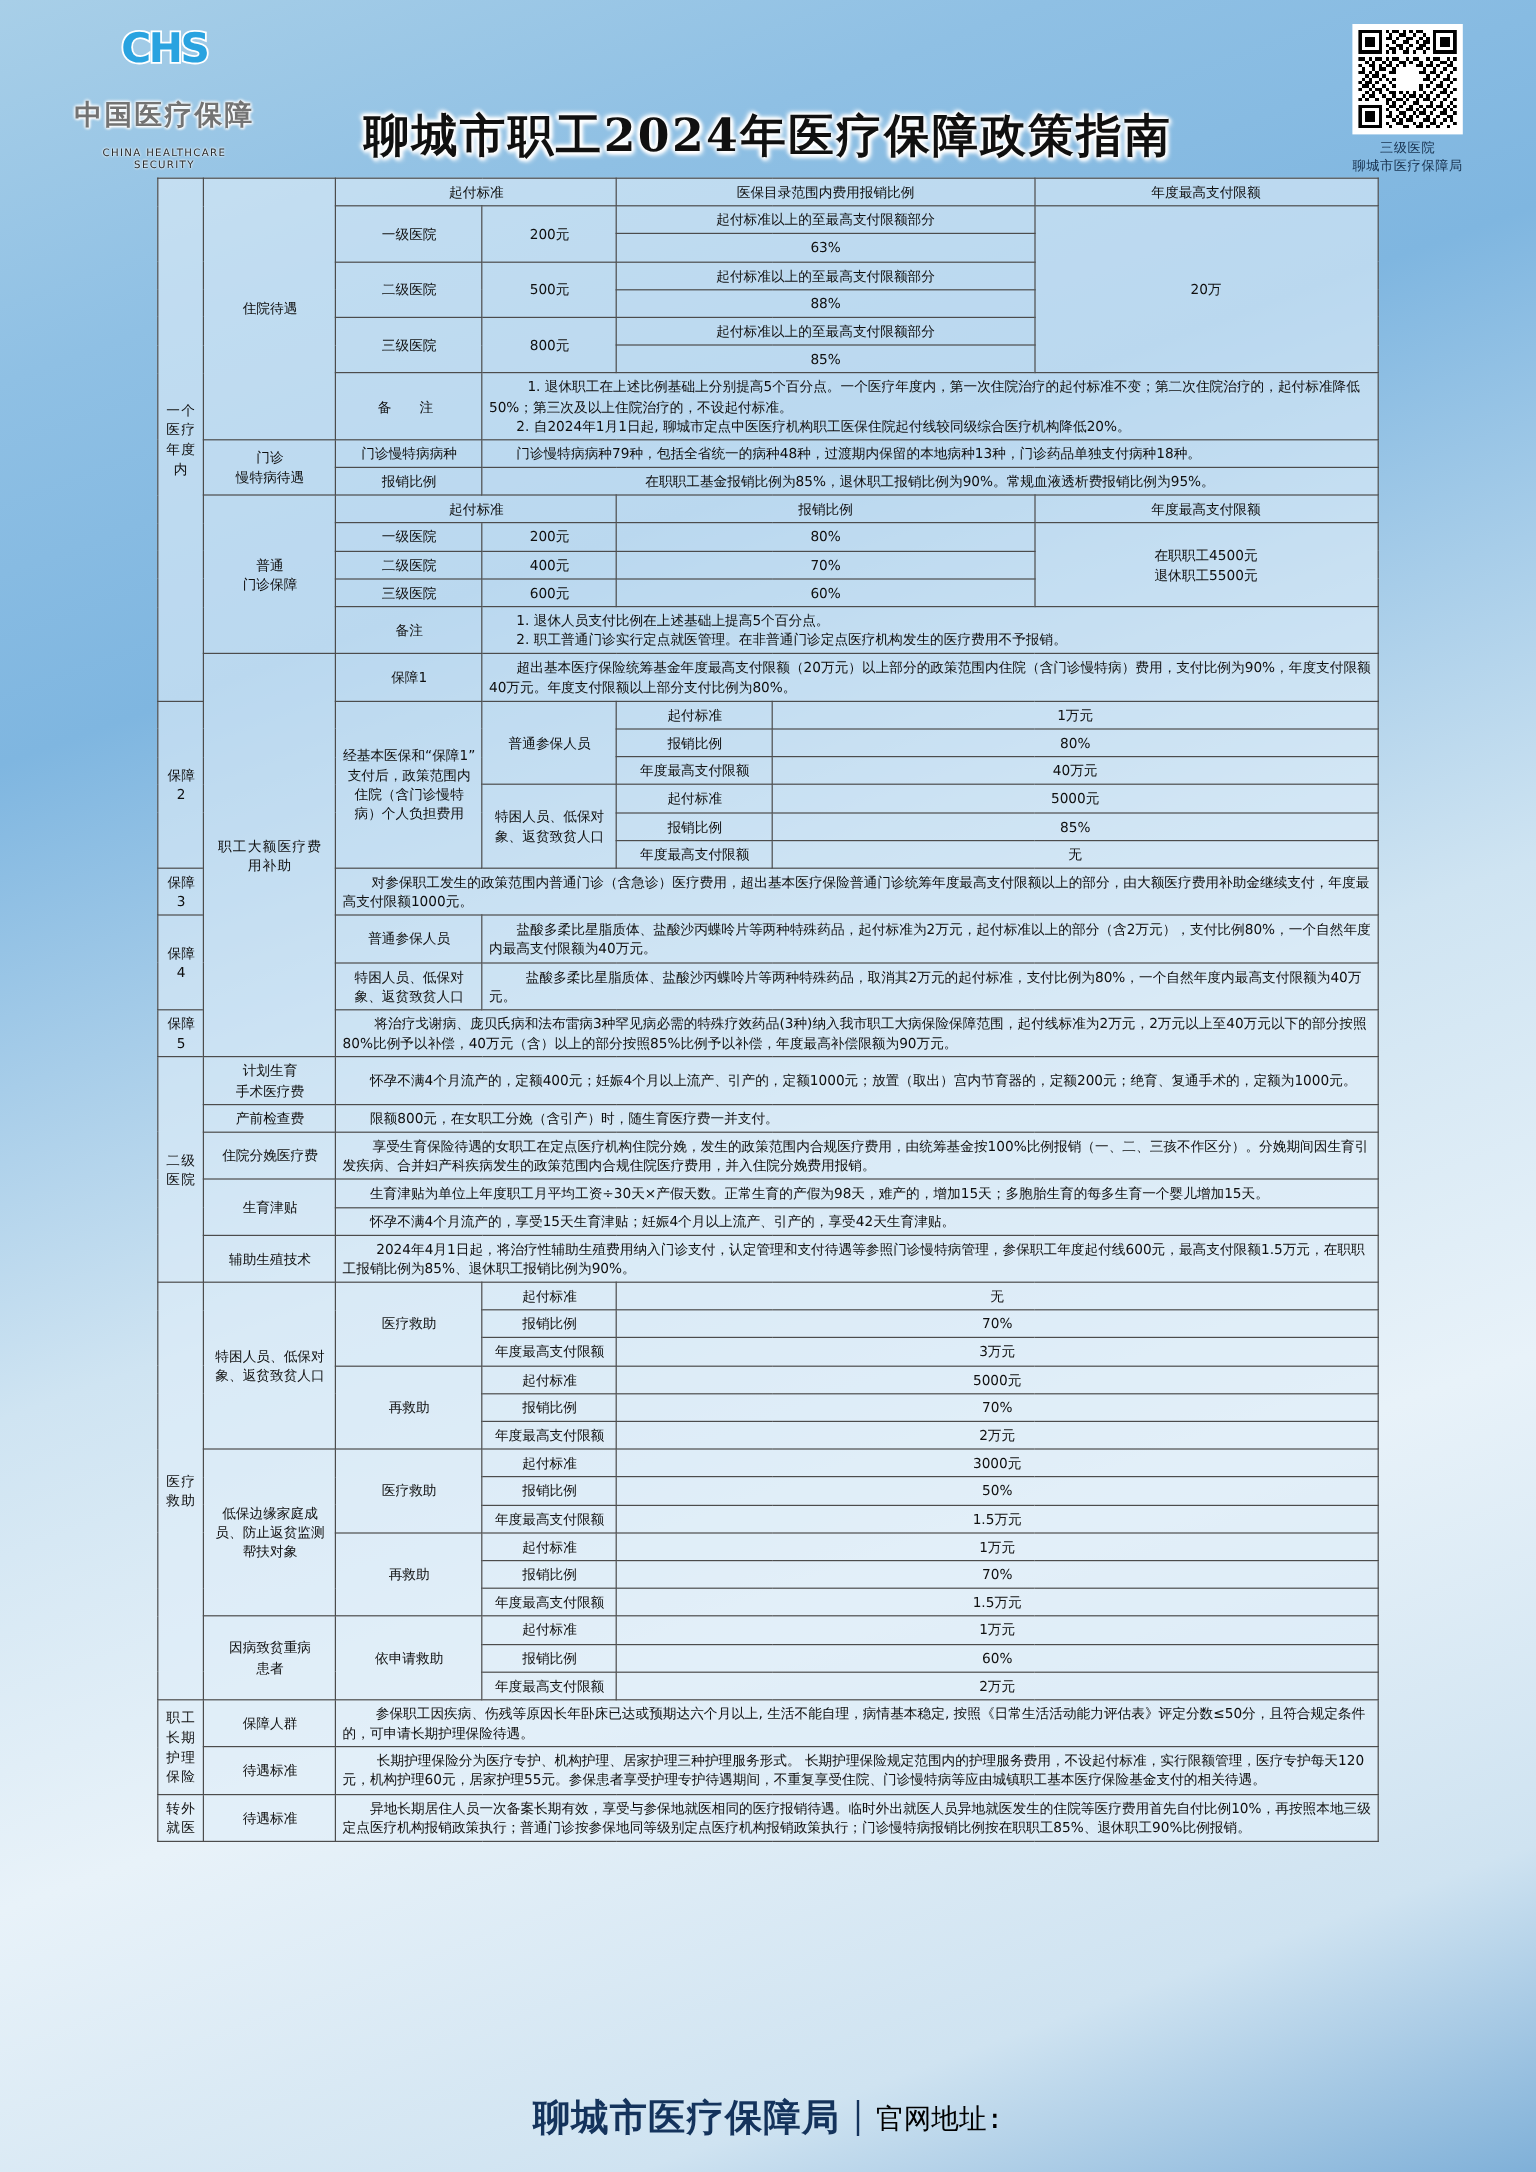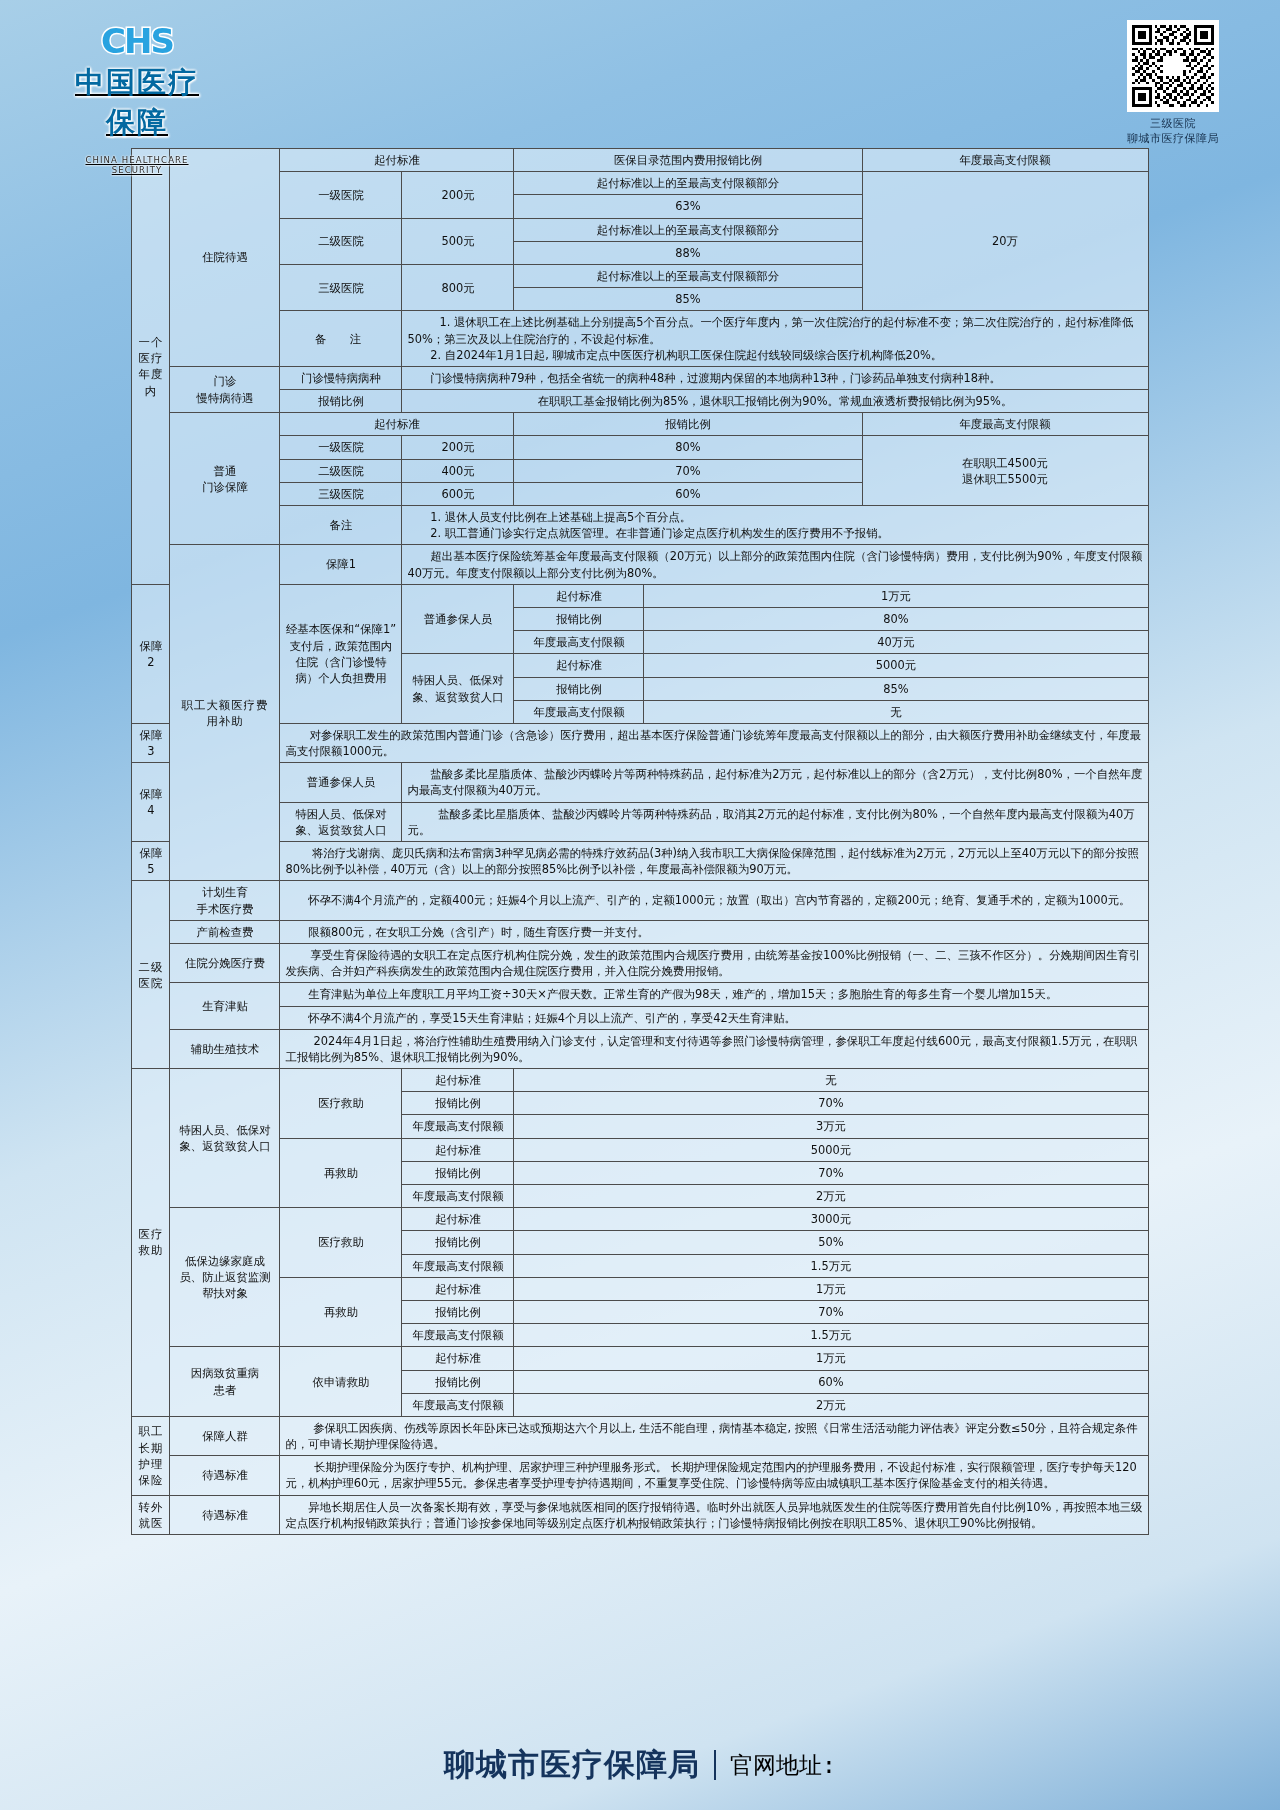--- a/index.html
+++ b/index.html
@@ -7,29 +7,29 @@
   body {
     width:1280px; height:1810px;
     font-family:"DejaVu Sans","Liberation Sans",sans-serif;
     background:linear-gradient(160deg,#a8cfe8 0%,#8fc0e4 14%,#7fb6e0 28%,#cfe4f2 52%,#e8f2f9 70%,#cfe3f1 88%,#7fb0d8 100%);
     overflow:hidden; position:relative;
   }
   .page { position:relative; width:1280px; height:1810px; }
 
   
   .header { position:relative; height:148px; }
-  .logo { position:absolute; left:62px; top:22px; width:150px; text-align:center;text-decoration:underline; }
+  .logo { position:absolute; left:62px; top:22px; width:150px; text-align:center; }
   .logo-mark {
     font-family:"DejaVu Sans",sans-serif; font-weight:bold; font-size:34px;
     color:#29a3e0; letter-spacing:-2px; line-height:1;
     -webkit-text-stroke:3px #ffffff; paint-order:stroke fill;
     display:inline-block; padding:2px 6px;
   }
-  .logo-cn { font-size:29px; font-weight:bold; color:#0369a1; letter-spacing:2px;
-    text-shadow:0 0 3px #fff,0 0 3px #fff,0 0 3px #fff,1px 1px 2px #fff; margin-top:3px;}
+  .logo-cn { font-size:23px; font-weight:bold; color:#737373; letter-spacing:2px;
+    text-shadow:0 0 3px #fff,0 0 3px #fff,0 0 3px #fff,1px 1px 2px #fff; margin-top:20px;}
   .logo-en { font-size:8.5px; color:#2b2b2b; letter-spacing:1.1px; margin-top:12px;
     text-shadow:0 0 2px #fff,0 0 2px #fff; }
 
   .doc-title {
     position:absolute; left:0; right:0; top:88px; text-align:center;
     font-size:38px; font-weight:bold; color:#101010; letter-spacing:2px;
     font-family:"DejaVu Serif","Liberation Serif",serif;
     text-shadow:2px 0 3px #fff,-2px 0 3px #fff,0 2px 3px #fff,0 -2px 3px #fff,
                 2px 2px 4px #fff,-2px -2px 4px #fff;
   }
@@ -71,20 +71,21 @@
 <div class="page">
 
   <div class="header">
 
     <div class="logo">
       <div class="logo-mark">CHS</div>
       <div class="logo-cn">中国医疗保障</div>
       <div class="logo-en">CHINA HEALTHCARE SECURITY</div>
     </div>
 
+    <div class="doc-title">聊城市职工2024年医疗保障政策指南</div>
 
     <div class="qr-wrap">
       <div class="qr-box">
         <svg width="82" height="82" viewBox="0 0 29 29" shape-rendering="crispEdges">
           <rect width="29" height="29" fill="#fff"></rect>
           <g fill="#000">
             <rect x="0" y="0" width="7" height="7"></rect>
               <rect x="1" y="1" width="5" height="5" fill="#fff"></rect>
               <rect x="2" y="2" width="3" height="3"></rect>
             <rect x="22" y="0" width="7" height="7"></rect>

